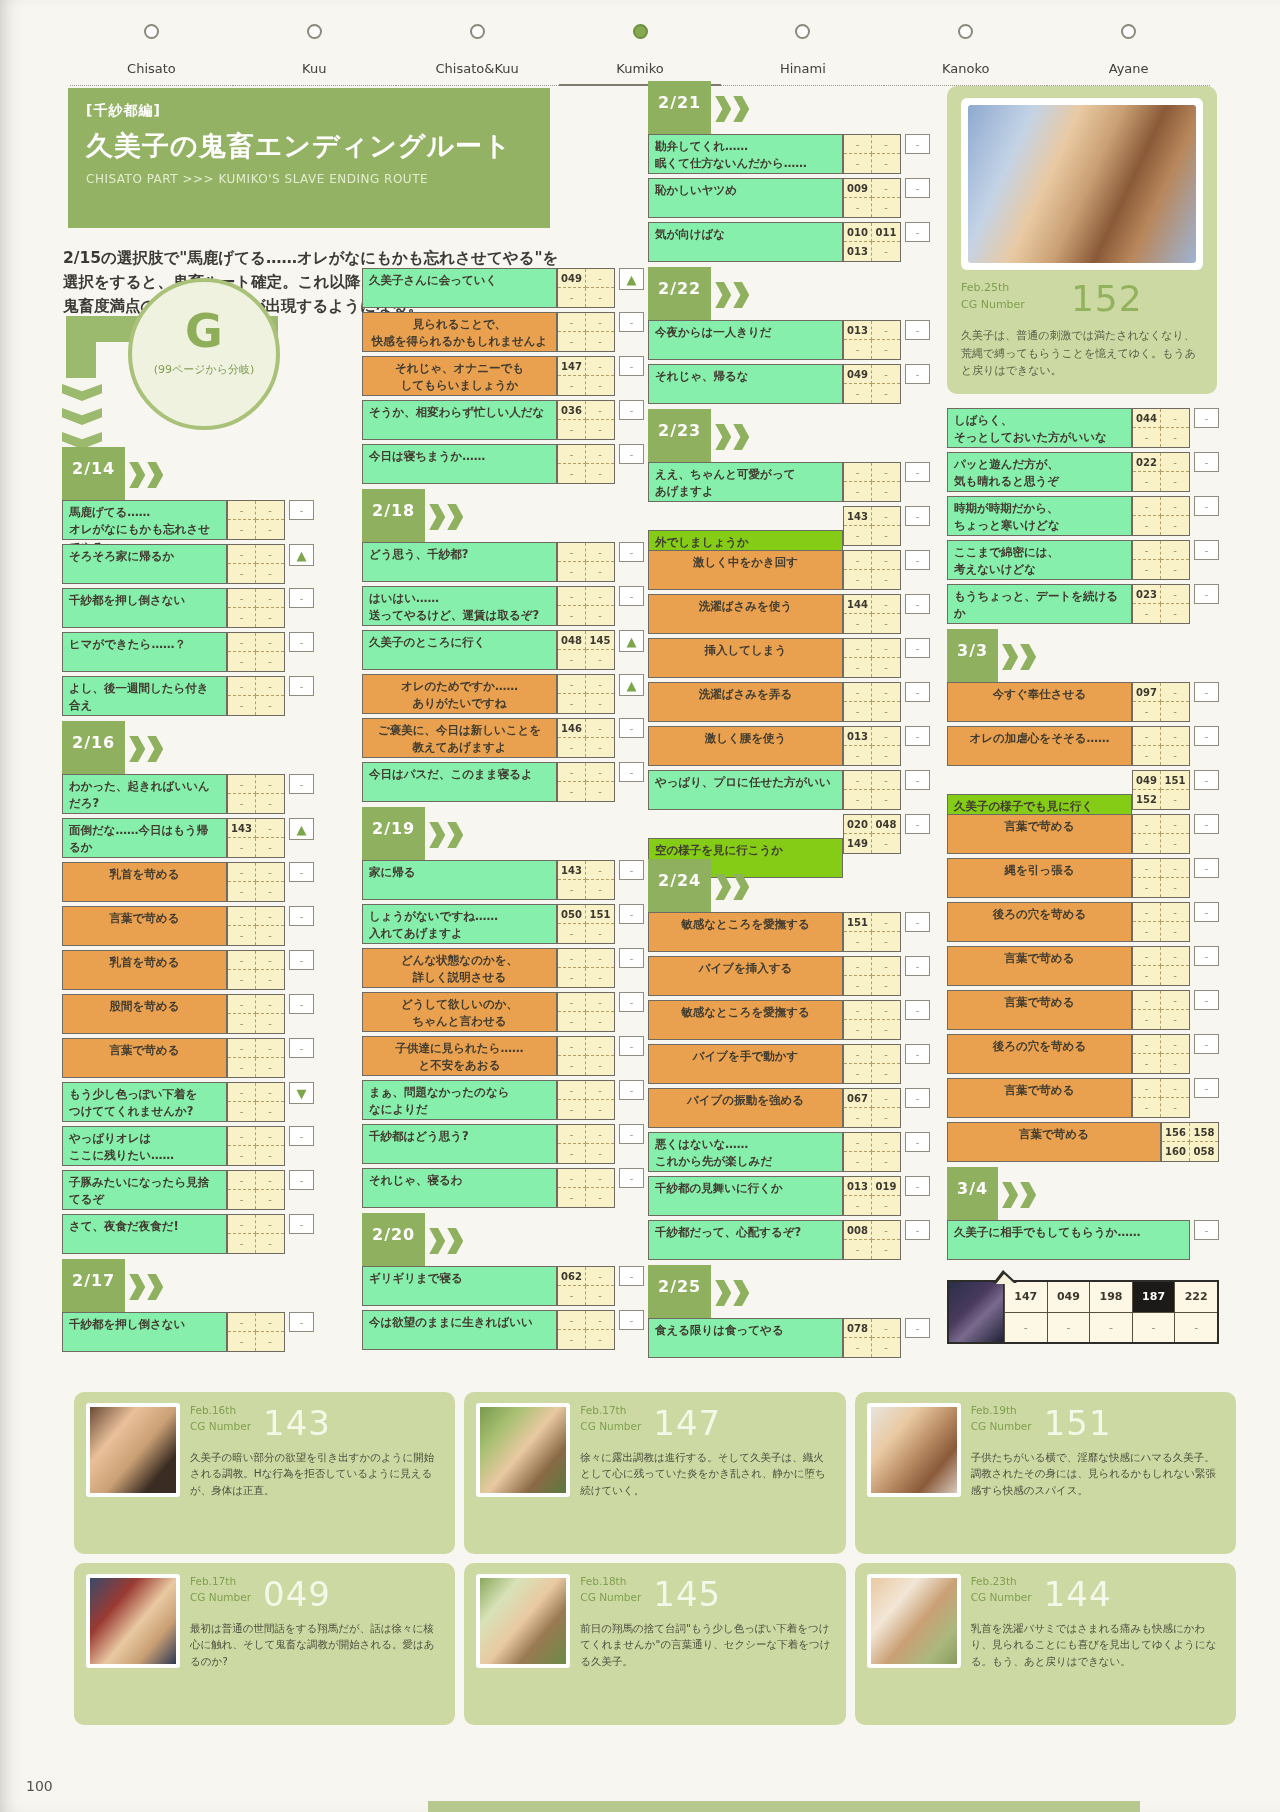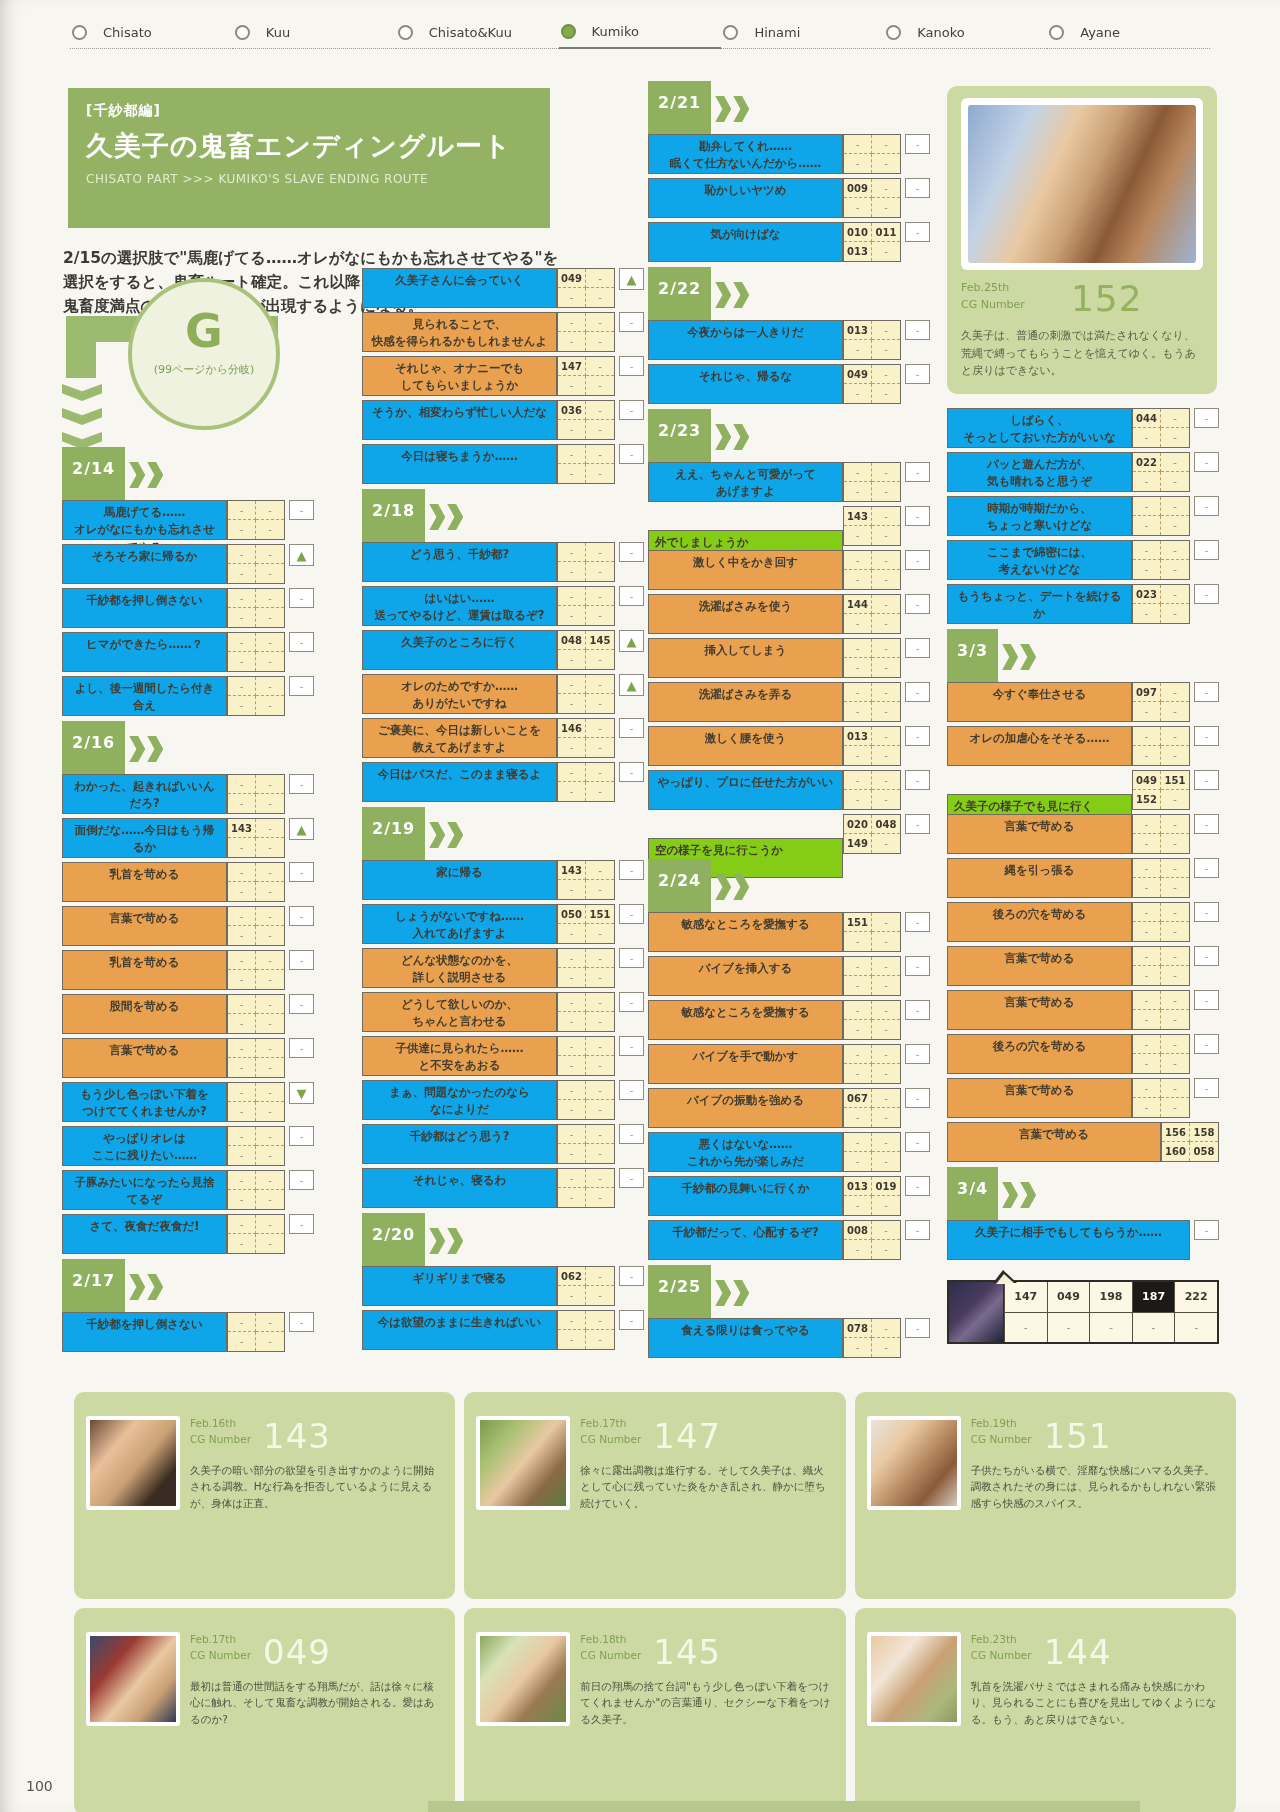--- a/index.html
+++ b/index.html
@@ -1,22 +1,22 @@
 <!DOCTYPE html>
 <html><head>
 <meta charset="utf-8">
 <style>
   html,body{margin:0;padding:0;}
   body{font-family:"DejaVu Sans","Liberation Sans",sans-serif;background:#e8e6e0;}
   .page{position:relative;width:1280px;height:1812px;background:#f7f6f1;overflow:hidden;
         box-shadow:inset 14px 0 24px -18px rgba(0,0,0,.35);}
   
   .tabbar{position:absolute;left:70px;top:18px;width:1140px;display:flex;}
-  .tab{width:160px;display:flex;align-items:center;gap:16px;padding:6px 2px 8px 2px;
-       border-bottom:1px dotted #9a968c;margin-right:0;cursor:pointer;}
+  .tab{width:160px;display:flex;align-items:center;gap:22px;padding:6px 2px 8px 2px;
+       border-bottom:1px dotted #9a968c;margin-right:0;cursor:pointer;flex-direction:column;}
   .tab.active{border-bottom:2px solid #7e7a70;}
   .dot{width:15px;height:15px;border-radius:50%;background:#fff;border:2px solid #8d887c;box-sizing:border-box;}
   .dot.on{background:#85a94e;border-color:#6d9140;}
   .tlabel{font-size:13px;color:#44403a;}
   
   .hdr{position:absolute;left:68px;top:88px;width:482px;height:140px;background:#94b264;
        border-radius:0;color:#fff;padding:14px 18px;box-sizing:border-box;}
   .hdr .tag{font-size:14px;font-weight:bold;letter-spacing:1px;}
   .hdr .title{font-size:27px;font-weight:bold;margin-top:8px;letter-spacing:1px;}
   .hdr .sub{font-size:12px;color:#e3ecce;margin-top:8px;letter-spacing:.5px;}
@@ -36,21 +36,21 @@
   .bdg{background:#8fb15f;color:#fff;font-size:16px;font-weight:bold;height:38px;line-height:26px;
        padding:9px 10px;letter-spacing:1px;}
   .chev{width:16px;height:26px;background:#8fb15f;margin-left:4px;
         clip-path:polygon(0 0,55% 0,100% 50%,55% 100%,0 100%,45% 50%);}
   .chev.c2{margin-left:2px;}
   
   .col{position:absolute;display:flex;flex-direction:column;}
   .crow{display:flex;align-items:flex-start;height:40px;margin-bottom:4px;}
   .ctext{flex:1;height:100%;box-sizing:border-box;border:1.5px solid #6f6b60;
          padding:3px 6px;font-size:11.5px;font-weight:bold;color:#423c30;line-height:1.5;}
-  .ctext.tan{background:#0ea5e9;text-align:center;}
+  .ctext.tan{background:#86efac;}
   .ctext.orange{background:#e9a14f;text-align:center;}
   .ctext.pale{background:#84cc16;margin-top:24px;}
   .cgrid{width:58px;height:100%;box-sizing:border-box;border:1.5px solid #6f6b60;background:#f9f2c8;
          display:flex;flex-wrap:wrap;margin-left:0;}
   .ncell{width:50%;height:50%;box-sizing:border-box;display:flex;align-items:center;justify-content:center;
          font-size:10px;font-weight:bold;color:#3d382e;}
   .ncell:nth-child(1){border-right:1px dashed #b49e66;border-bottom:1px dashed #b49e66;}
   .ncell:nth-child(2){border-bottom:1px dashed #b49e66;}
   .ncell:nth-child(3){border-right:1px dashed #b49e66;}
   .ncell.dim{color:#968d7a;font-weight:normal;}
@@ -78,21 +78,21 @@
   .ethumb{width:54px;background:linear-gradient(135deg,#2a2f4a 0%,#4a3a5e 40%,#7a6a8e 60%,#1e2236 100%);
           border-right:1.5px solid #2e2c28;}
   .ecol{flex:1;display:flex;flex-direction:column;}
   .ecell{flex:1;border-left:1px solid #55503f;border-bottom:1px solid #55503f;display:flex;
          align-items:center;justify-content:center;font-size:11px;font-weight:bold;color:#3d382e;background:#fdf8e6;}
   .ecol .ecell:last-child{border-bottom:none;color:#968d7a;font-weight:normal;}
   .ecell.hl{background:#1c1a18;color:#fff;}
   
   .panel{position:absolute;left:74px;top:1392px;width:1162px;display:grid;
          grid-template-columns:repeat(3,1fr);gap:9px;}
-  .card{background:#cdd9a2;border-radius:10px;padding:24px 12px;box-sizing:border-box;height:207px;
+  .card{background:#cdd9a2;border-radius:10px;padding:11px 12px;box-sizing:border-box;height:162px;
         display:flex;gap:10px;}
   .cthumb{width:94px;height:94px;flex:none;border:4px solid #fff;border-radius:3px;box-sizing:border-box;}
   .cbody{flex:1;min-width:0;}
   .chead{display:flex;align-items:flex-start;}
   .cdates{font-size:10.5px;color:#7fa050;line-height:1.5;}
   .cnum{font-size:34px;color:#f4f8e8;margin-left:12px;margin-top:0;letter-spacing:1px;}
   .cdesc{font-size:10.5px;color:#4c5040;line-height:1.55;margin-top:6px;}
   .t143{background:linear-gradient(130deg,#6a4a36 0%,#e9c09a 30%,#caa075 55%,#3a2c22 80%);}
   .t147{background:linear-gradient(130deg,#7a9a4e 0%,#a8c072 25%,#e9c9a2 50%,#8a6a46 75%,#5a7a3e 100%);}
   .t151{background:linear-gradient(130deg,#e8e4de 0%,#e9c9a2 30%,#b88a62 55%,#8a5a3a 75%,#d8cabc 100%);}

